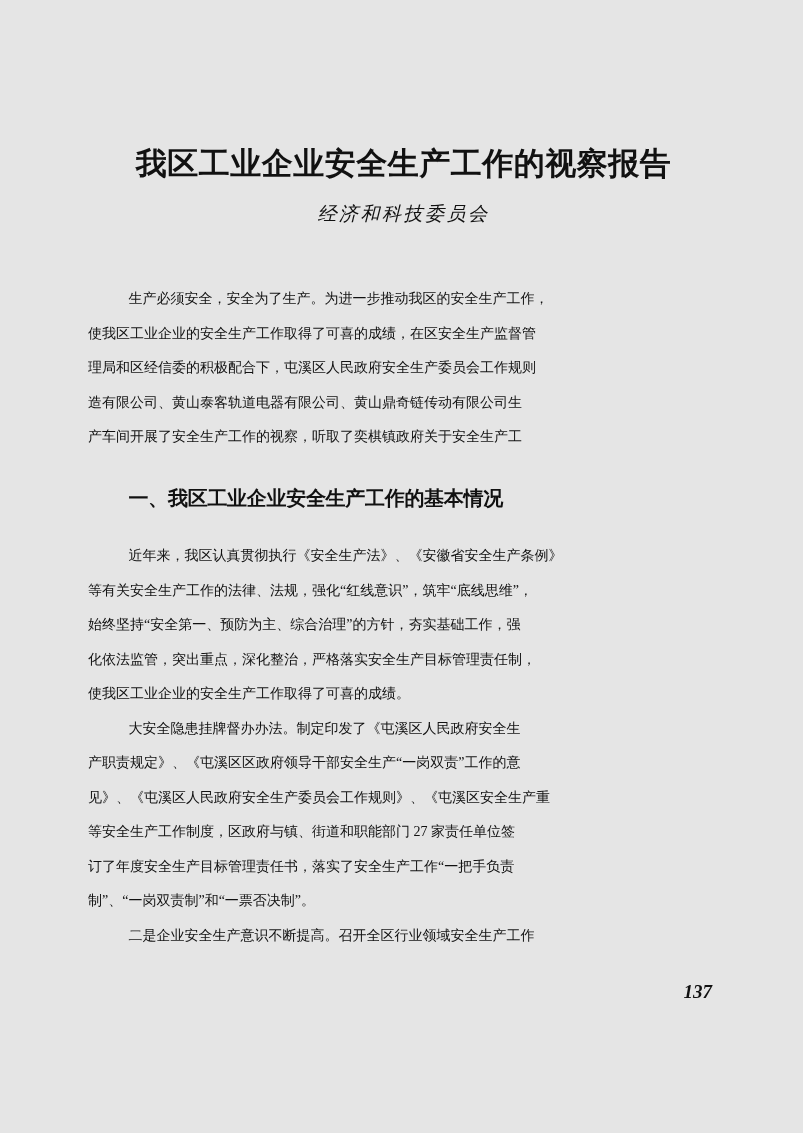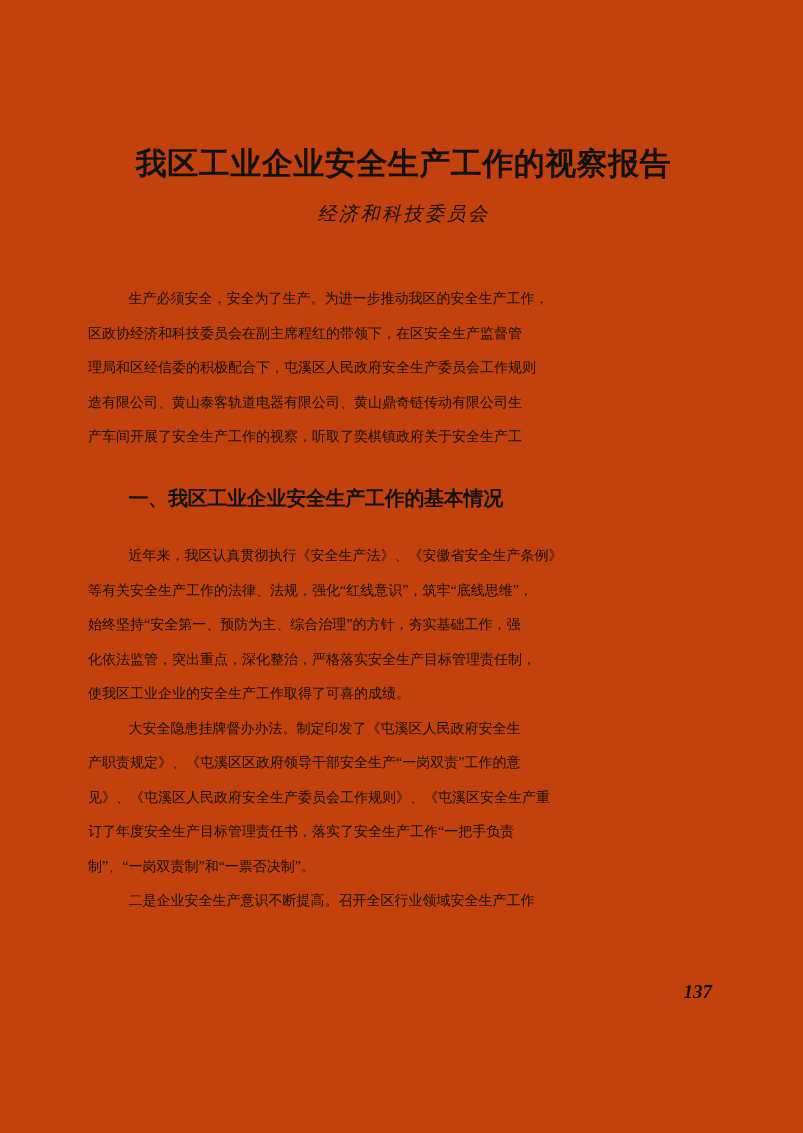--- a/index.html
+++ b/index.html
@@ -5,21 +5,21 @@
   html, body {
     margin: 0;
     padding: 0;
     background: #ffffff;
   }
   .page {
     position: relative;
     width: 803px;
     height: 1133px;
     margin: 0 auto;
-    background: #c2410c;
+    background: #e5e5e5;
     overflow: hidden;
     font-family: "Liberation Serif", "DejaVu Serif", serif;
     color: #111111;
     box-sizing: border-box;
     padding: 142px 84px 0 88px;
   }
   .title {
     margin: 0;
     text-align: center;
     font-size: 31px;
@@ -77,40 +77,41 @@
 <body>
 
 <div class="page">
 
   <h1 class="title">我区工业企业安全生产工作的视察报告</h1>
 
   <div class="subtitle">经济和科技委员会</div>
 
   <div class="para first-para">
     <div class="line indent">生产必须安全，安全为了生产。为进一步推动我区的安全生产工作，</div>
-    <div class="line">区政协经济和科技委员会在副主席程红的带领下，在区安全生产监督管</div>
+    <div class="line">使我区工业企业的安全生产工作取得了可喜的成绩，在区安全生产监督管</div>
     <div class="line">理局和区经信委的积极配合下，屯溪区人民政府安全生产委员会工作规则</div>
     <div class="line">造有限公司、黄山泰客轨道电器有限公司、黄山鼎奇链传动有限公司生</div>
     <div class="line">产车间开展了安全生产工作的视察，听取了奕棋镇政府关于安全生产工</div>
   </div>
 
   <h2 class="heading">一、我区工业企业安全生产工作的基本情况</h2>
 
   <div class="para">
     <div class="line indent">近年来，我区认真贯彻执行《安全生产法》、《安徽省安全生产条例》</div>
     <div class="line">等有关安全生产工作的法律、法规，强化“红线意识”，筑牢“底线思维”，</div>
     <div class="line">始终坚持“安全第一、预防为主、综合治理”的方针，夯实基础工作，强</div>
     <div class="line">化依法监管，突出重点，深化整治，严格落实安全生产目标管理责任制，</div>
     <div class="line">使我区工业企业的安全生产工作取得了可喜的成绩。</div>
   </div>
 
   <div class="para">
     <div class="line indent">大安全隐患挂牌督办办法。制定印发了《屯溪区人民政府安全生</div>
     <div class="line">产职责规定》、《屯溪区区政府领导干部安全生产“一岗双责”工作的意</div>
     <div class="line">见》、《屯溪区人民政府安全生产委员会工作规则》、《屯溪区安全生产重</div>
+    <div class="line">等安全生产工作制度，区政府与镇、街道和职能部门 27 家责任单位签</div>
     <div class="line">订了年度安全生产目标管理责任书，落实了安全生产工作“一把手负责</div>
     <div class="line">制”、“一岗双责制”和“一票否决制”。</div>
   </div>
 
   <div class="para">
     <div class="line indent">二是企业安全生产意识不断提高。召开全区行业领域安全生产工作</div>
   </div>
 
   <div class="page-number">137</div>
 

